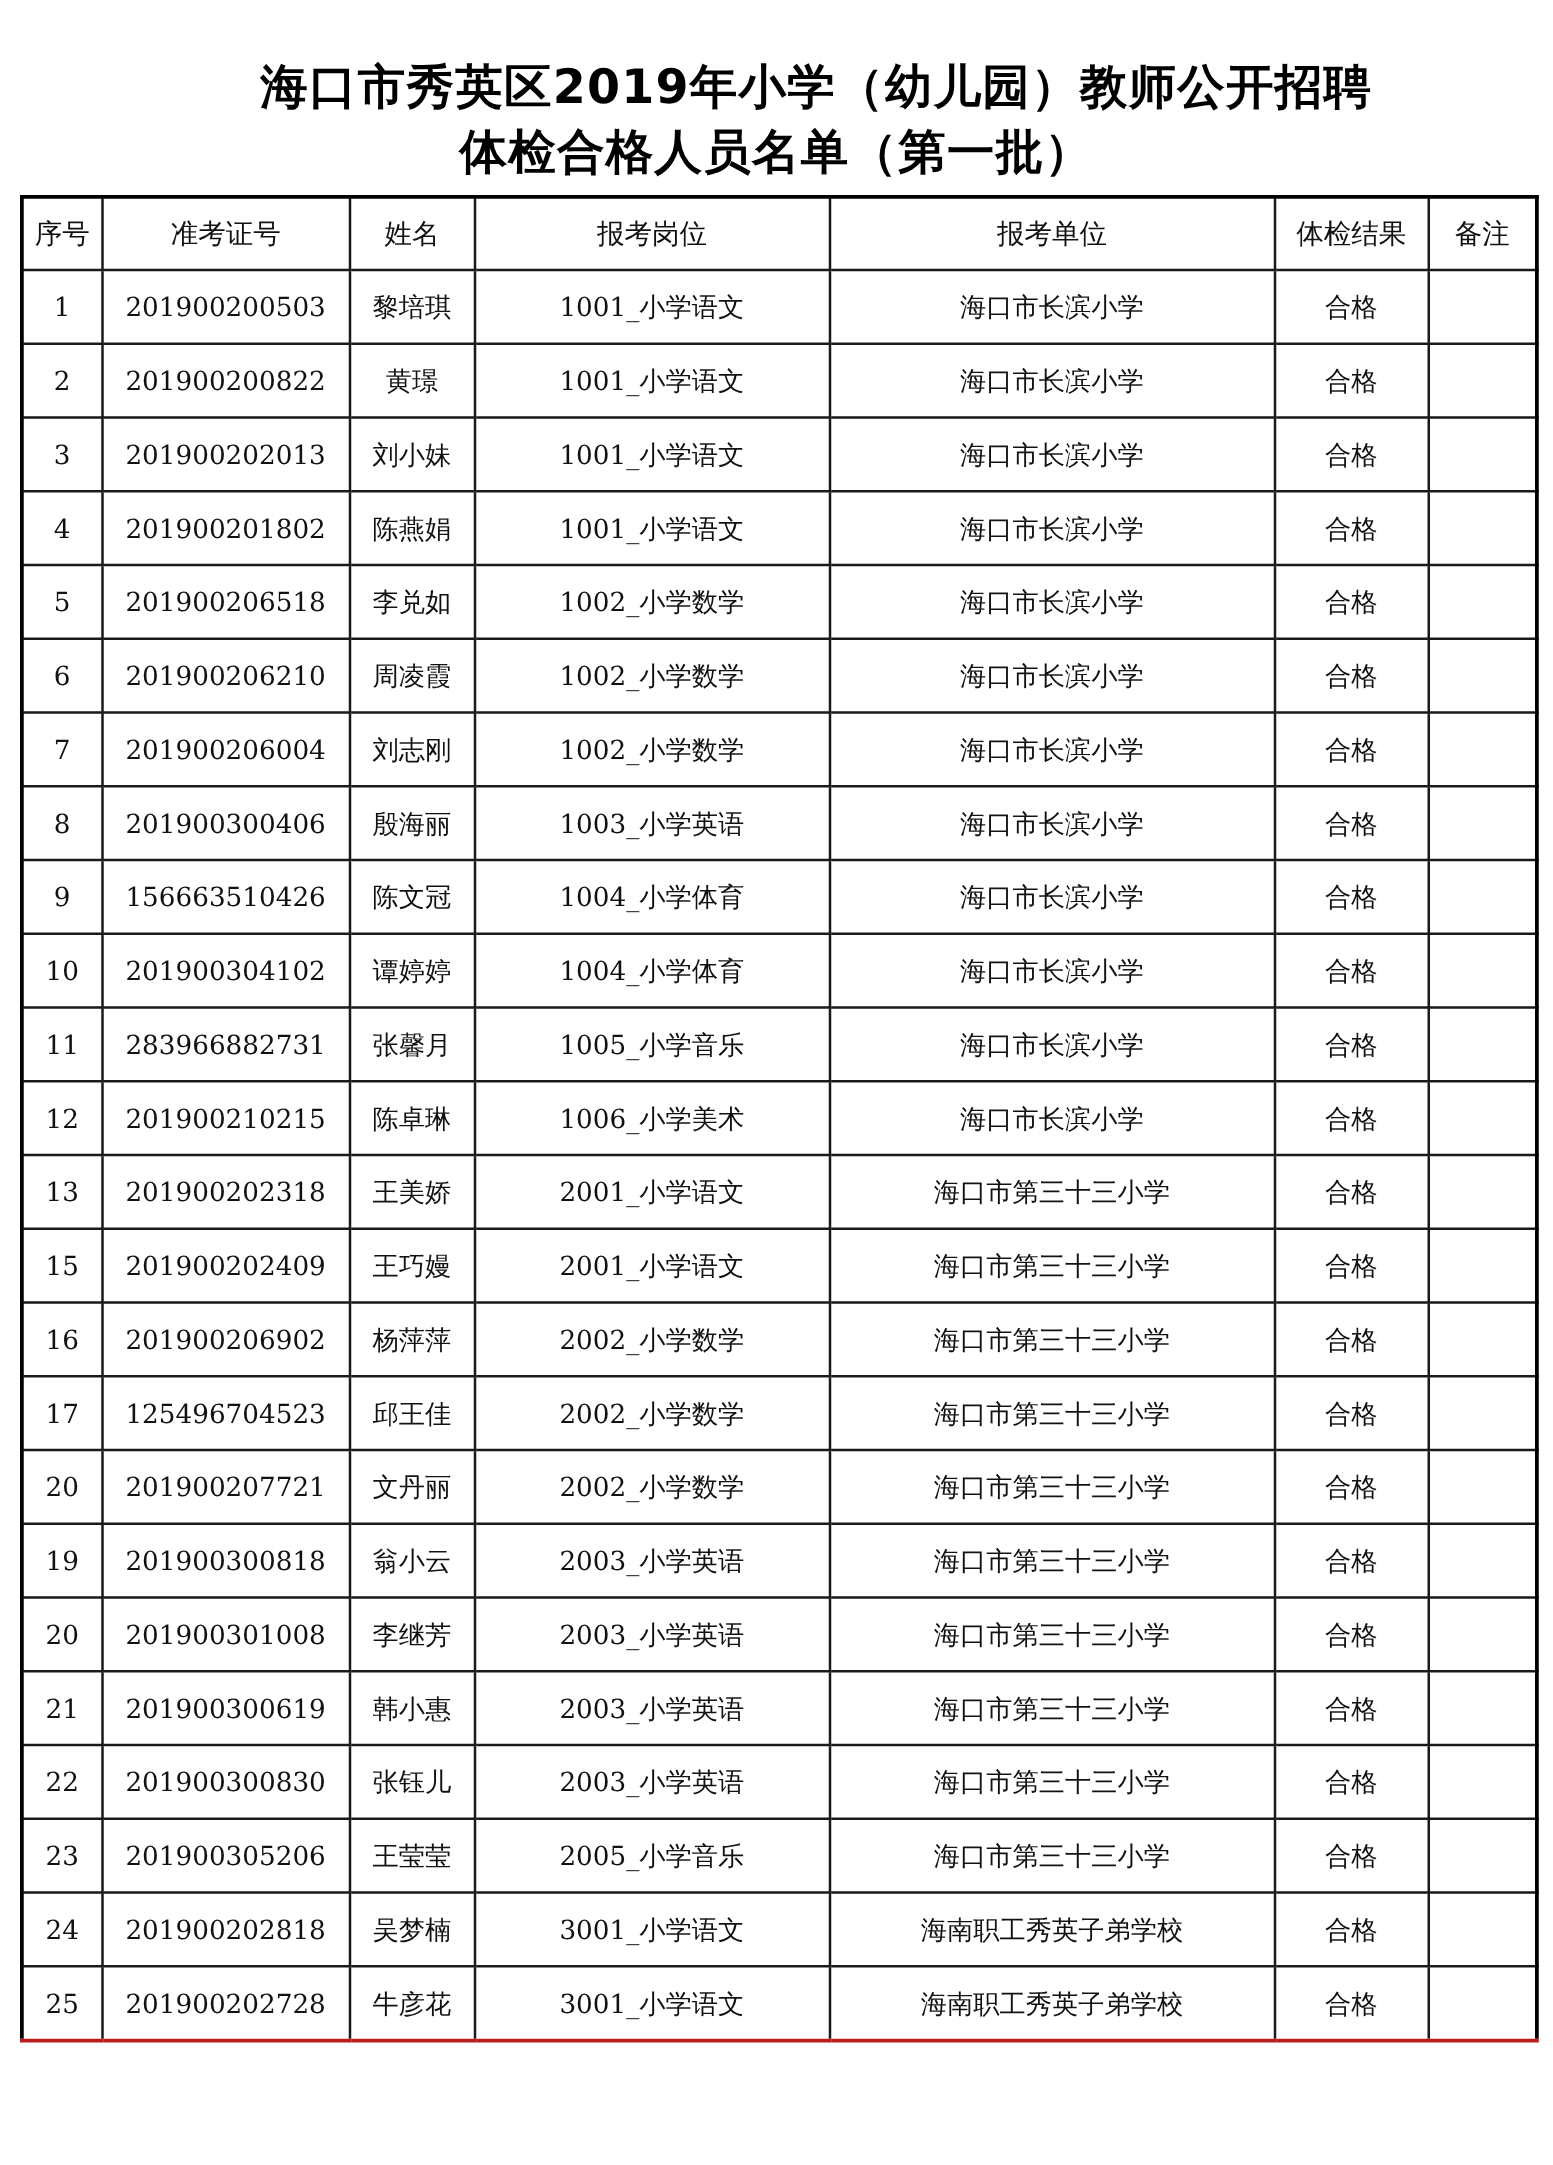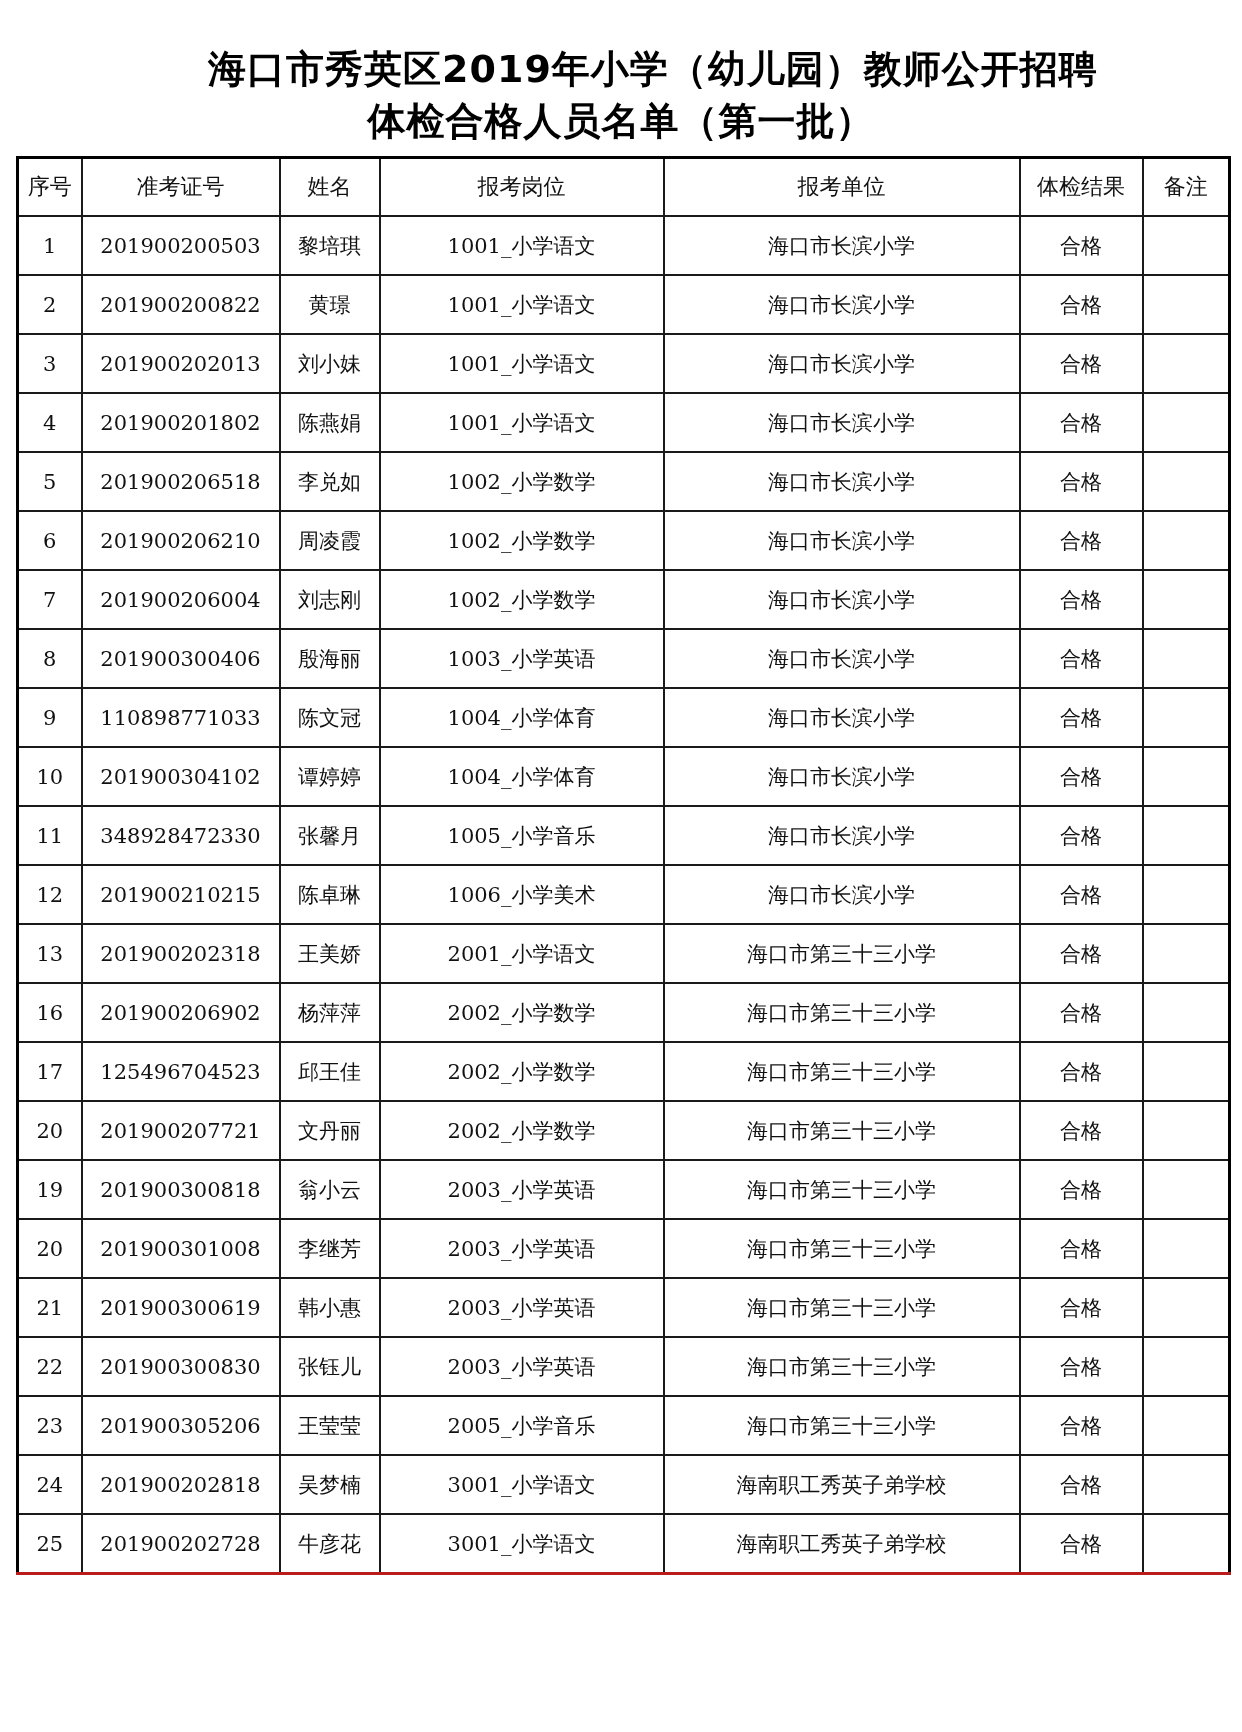--- a/index.html
+++ b/index.html
@@ -115,58 +115,67 @@
         <td>8</td>
         <td>201900300406</td>
         <td>殷海丽</td>
         <td>1003_小学英语</td>
         <td>海口市长滨小学</td>
         <td>合格</td>
         <td></td>
       </tr>
       <tr>
         <td>9</td>
-        <td>110898771033</td>
+        <td>156663510426</td>
         <td>陈文冠</td>
         <td>1004_小学体育</td>
         <td>海口市长滨小学</td>
         <td>合格</td>
         <td></td>
       </tr>
       <tr>
         <td>10</td>
         <td>201900304102</td>
         <td>谭婷婷</td>
         <td>1004_小学体育</td>
         <td>海口市长滨小学</td>
         <td>合格</td>
         <td></td>
       </tr>
       <tr>
         <td>11</td>
-        <td>348928472330</td>
+        <td>283966882731</td>
         <td>张馨月</td>
         <td>1005_小学音乐</td>
         <td>海口市长滨小学</td>
         <td>合格</td>
         <td></td>
       </tr>
       <tr>
         <td>12</td>
         <td>201900210215</td>
         <td>陈卓琳</td>
         <td>1006_小学美术</td>
         <td>海口市长滨小学</td>
         <td>合格</td>
         <td></td>
       </tr>
       <tr>
         <td>13</td>
         <td>201900202318</td>
         <td>王美娇</td>
+        <td>2001_小学语文</td>
+        <td>海口市第三十三小学</td>
+        <td>合格</td>
+        <td></td>
+      </tr>
+      <tr>
+        <td>15</td>
+        <td>201900202409</td>
+        <td>王巧嫚</td>
         <td>2001_小学语文</td>
         <td>海口市第三十三小学</td>
         <td>合格</td>
         <td></td>
       </tr>
       <tr>
         <td>16</td>
         <td>201900206902</td>
         <td>杨萍萍</td>
         <td>2002_小学数学</td>

